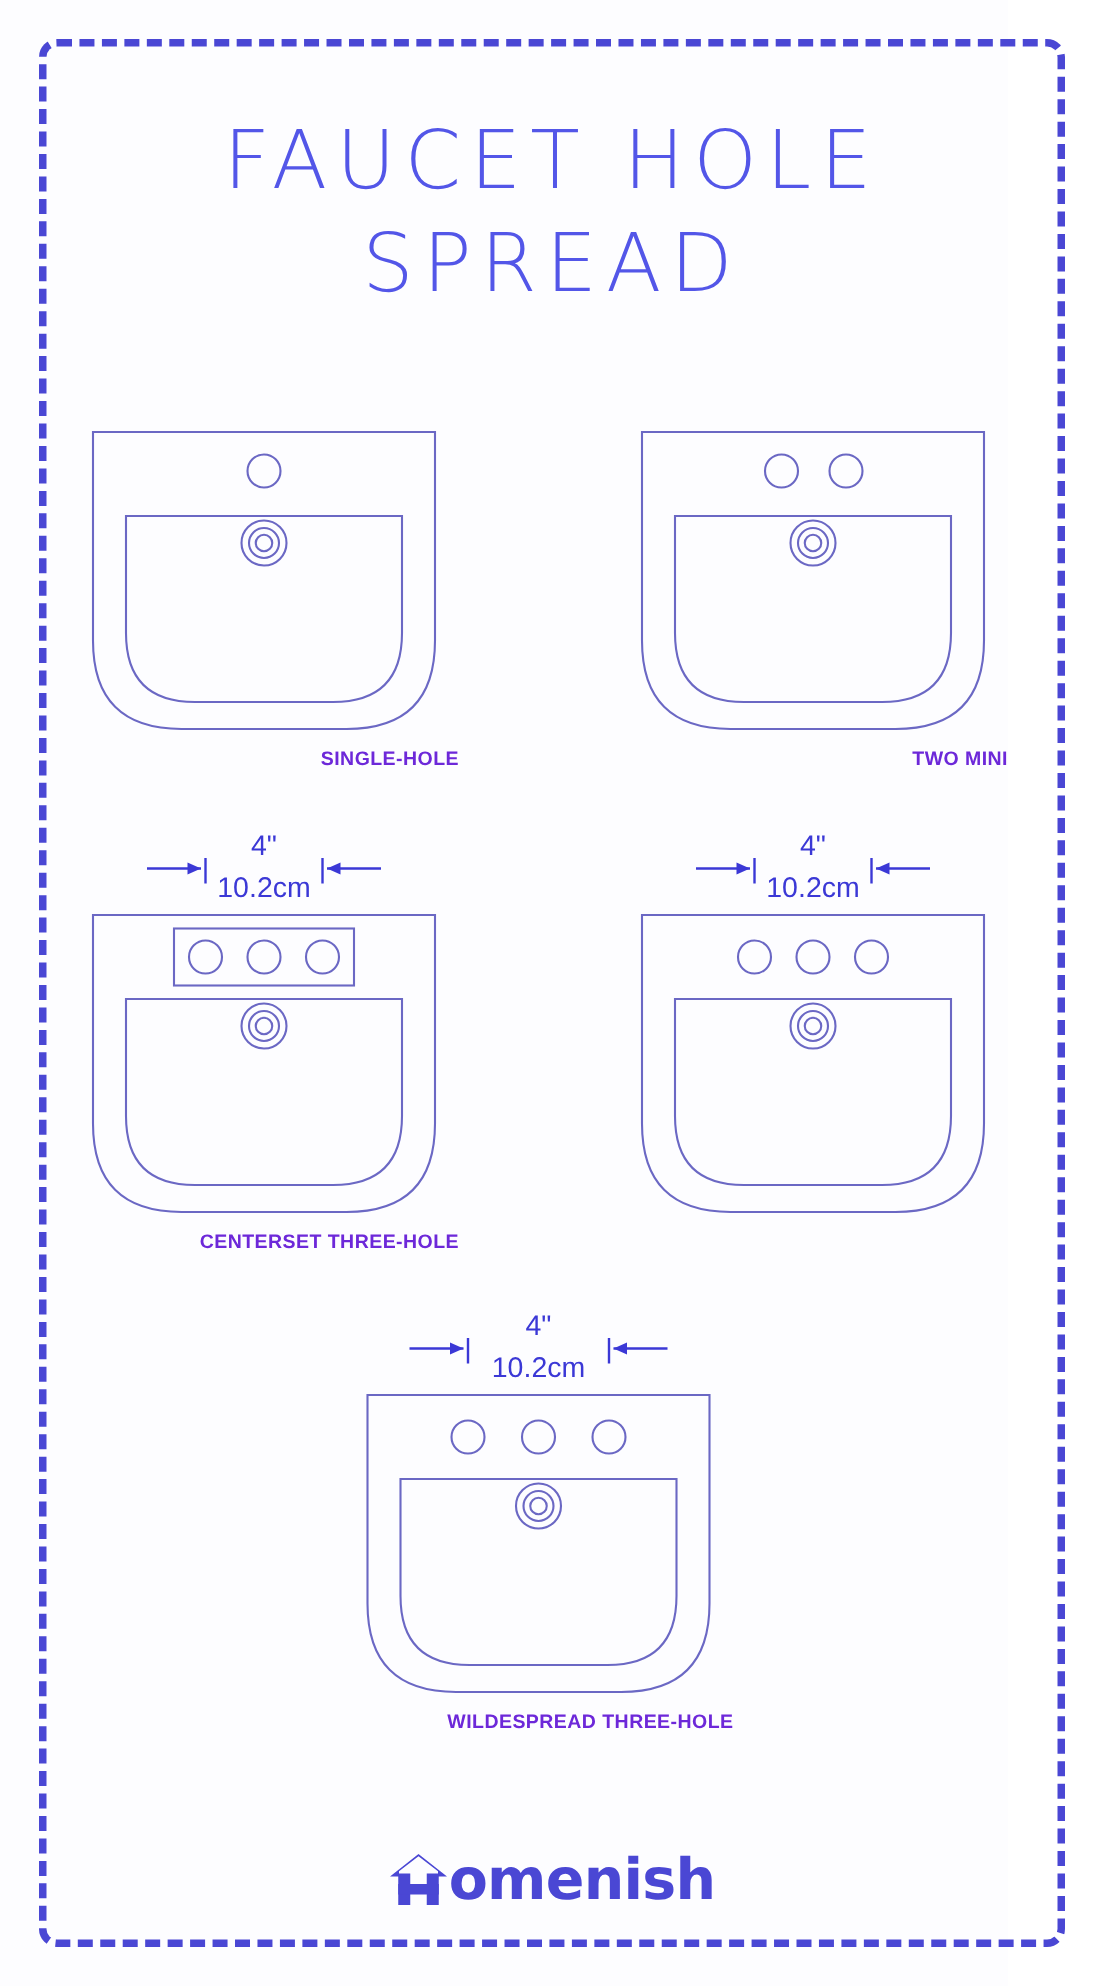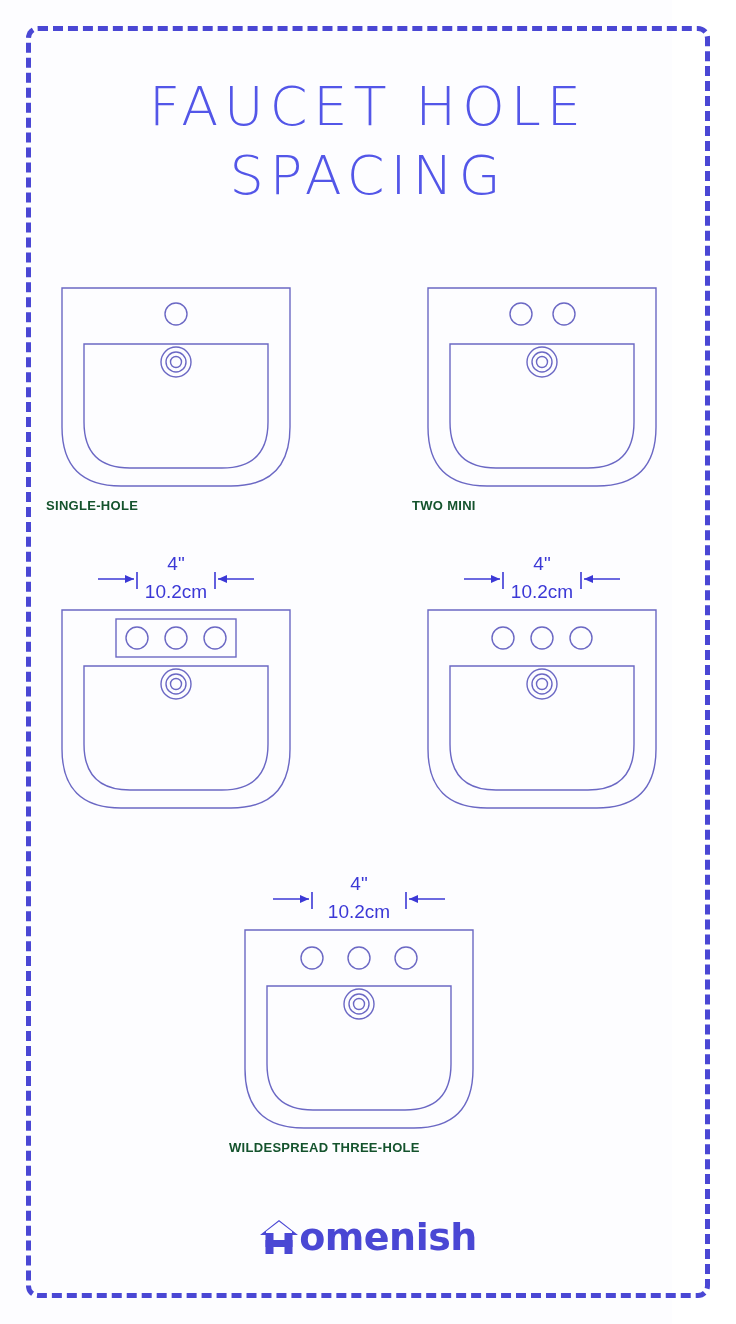--- a/index.html
+++ b/index.html
@@ -59,26 +59,26 @@
   .figure {
     position: absolute;
     width: 260px;
   }
   .figure svg {
     display: block;
     overflow: visible;
   }
   .fig-label {
     margin-top: 6px;
-    text-align: left;
+    text-align: right;
     font-family: "Liberation Sans", sans-serif;
     font-weight: bold;
     font-size: 13px;
     letter-spacing: 0.3px;
-    color: #14532d;
+    color: #6d28d9;
     white-space: nowrap;
   }
 
   
   #fig-single      { left: 46px;  top: 282px; }
   #fig-two         { left: 412px; top: 282px; }
   #fig-centerset   { left: 46px;  top: 552px; }
   #fig-minispread  { left: 412px; top: 552px; }
   #fig-widespread  { left: 229px; top: 872px; }
 
@@ -94,40 +94,41 @@
     position: absolute;
     left: 0;
     top: 1218px;
     width: 736px;
     text-align: center;
   }
   #logo-inner {
     display: inline-flex;
     align-items: center;
     gap: 0px;
+    margin-top: 16px;
   }
   #logo-word {
     font-family: "DejaVu Sans", sans-serif;
     font-weight: bold;
     font-size: 38px;
     letter-spacing: -0.5px;
     color: #4a47d4;
     line-height: 1;
   }
 </style>
 </head>
 <body>
 
 <div id="poster">
 
   <div id="border-frame"></div>
 
   <div id="title-block">
     <span class="title-line">FAUCET HOLE</span>
-    <span class="title-line">SPACING</span>
+    <span class="title-line">SPREAD</span>
   </div>
 
   <div class="figure" id="fig-single">
     <svg width="260" height="210" viewBox="0 0 260 210">
       <g fill="none" stroke="#6b68c4" stroke-width="1.4">
 
         <path d="M16,6 L244,6 L244,145 Q244,204 185,204 L75,204 Q16,204 16,145 Z"></path>
 
         <path d="M38,62 L222,62 L222,140 Q222,186 176,186 L84,186 Q38,186 38,140 Z"></path>
 
@@ -178,20 +179,21 @@
         <path d="M88,27 L79,23 L79,31 Z" stroke="none"></path>
         <line x1="91" y1="20" x2="91" y2="37"></line>
 
         <line x1="208" y1="27" x2="172" y2="27"></line>
         <path d="M172,27 L181,23 L181,31 Z" stroke="none"></path>
         <line x1="169" y1="20" x2="169" y2="37"></line>
       </g>
       <text class="dim-text" x="130" y="18" text-anchor="middle">4"</text>
       <text class="dim-text" x="130" y="46" text-anchor="middle">10.2cm</text>
     </svg>
+    <div class="fig-label">CENTERSET THREE-HOLE</div>
   </div>
 
   <div class="figure" id="fig-minispread">
     <svg width="260" height="262" viewBox="0 0 260 262">
       <g fill="none" stroke="#6b68c4" stroke-width="1.4">
         <path d="M16,58 L244,58 L244,197 Q244,256 185,256 L75,256 Q16,256 16,197 Z"></path>
         <path d="M38,114 L222,114 L222,192 Q222,238 176,238 L84,238 Q38,238 38,192 Z"></path>
         <circle cx="91" cy="86" r="11"></circle>
         <circle cx="130" cy="86" r="11"></circle>
         <circle cx="169" cy="86" r="11"></circle>

